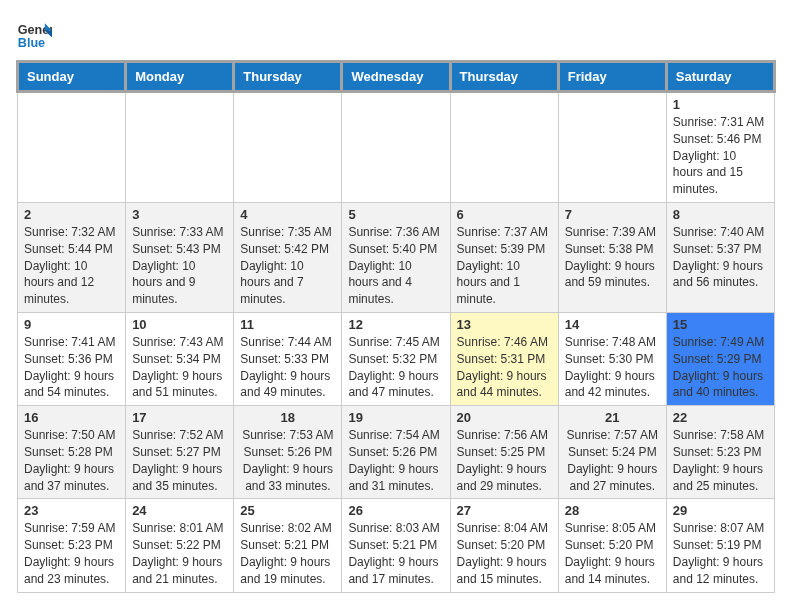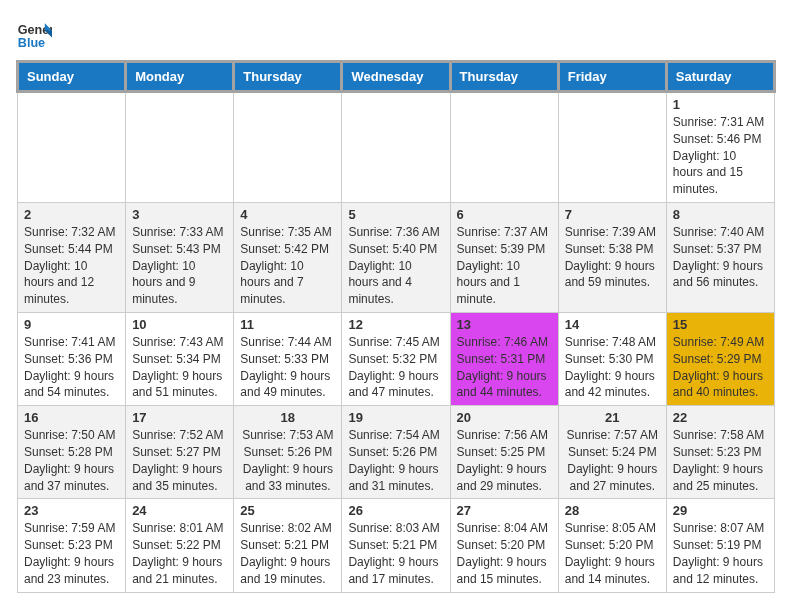--- a/index.html
+++ b/index.html
@@ -201,35 +201,35 @@
 Daylight: 9 hours
 and 49 minutes.</div>
         </td>
         <td style="background-color: rgb(255, 255, 255);">
           <div class="day-number">12</div>
           <div class="day-info">Sunrise: 7:45 AM
 Sunset: 5:32 PM
 Daylight: 9 hours
 and 47 minutes.</div>
         </td>
-        <td style="background-color: #d946ef;">
+        <td style="background-color: #fef9c3;">
           <div class="day-number">13</div>
           <div class="day-info">Sunrise: 7:46 AM
 Sunset: 5:31 PM
 Daylight: 9 hours
 and 44 minutes.</div>
         </td>
         <td style="background-color: rgb(255, 255, 255);">
           <div class="day-number">14</div>
           <div class="day-info">Sunrise: 7:48 AM
 Sunset: 5:30 PM
 Daylight: 9 hours
 and 42 minutes.</div>
         </td>
-        <td style="background-color: #eab308;">
+        <td style="background-color: #3b82f6;">
           <div class="day-number">15</div>
           <div class="day-info">Sunrise: 7:49 AM
 Sunset: 5:29 PM
 Daylight: 9 hours
 and 40 minutes.</div>
         </td>
       </tr>
       <tr>
         <td style="background-color: rgb(242, 242, 242);">
           <div class="day-number">16</div>

